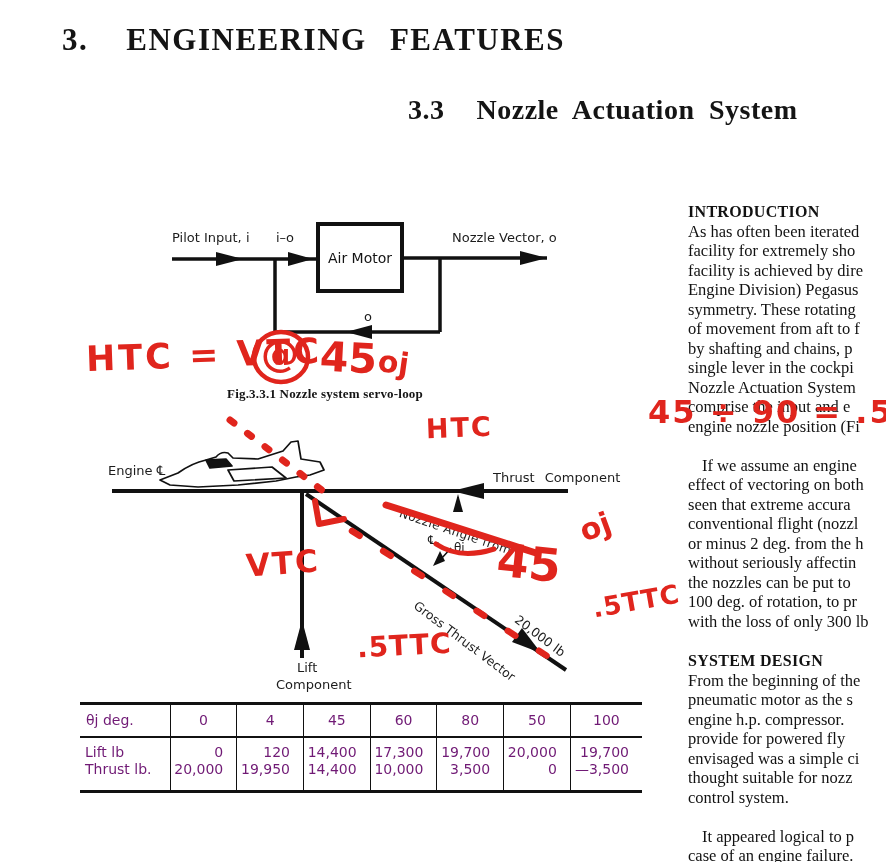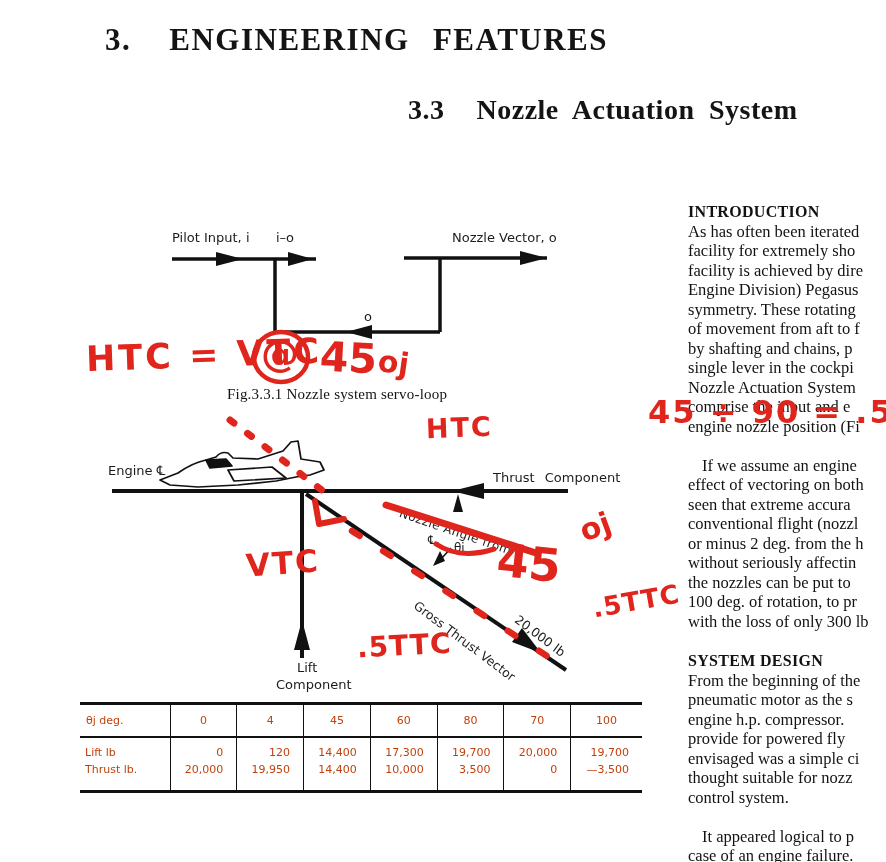--- a/index.html
+++ b/index.html
@@ -1,30 +1,30 @@
 <!DOCTYPE html>
 <html><head>
 <meta charset="utf-8">
 <style>
   * { margin:0; padding:0; box-sizing:border-box; }
   body { width:886px; height:862px; background:#fff; font-family:"Liberation Serif", serif; }
   .page { position:relative; width:886px; height:862px; overflow:hidden; background:#fff; color:#141414; }
 
   
-  .h1 { position:absolute; left:62px; top:22px; font-weight:bold; font-size:31px; letter-spacing:1.5px; white-space:nowrap;margin-left:43px; }
+  .h1 { position:absolute; left:62px; top:22px; font-weight:bold; font-size:31px; letter-spacing:1.5px; white-space:nowrap; }
   .h1 .num { display:inline-block; margin-right:38px; }
   .h1 .ttl { word-spacing:14px; }
   .h2 { position:absolute; left:408px; top:94px; font-weight:bold; font-size:28px; letter-spacing:0.5px; white-space:nowrap; }
   .h2 .num { display:inline-block; margin-right:32px; }
   .h2 .ttl { word-spacing:7px; }
 
   
   .dlabel { position:absolute; font-family:"DejaVu Sans", sans-serif; font-size:13px; color:#1c1c1c; white-space:nowrap; }
   .small { font-size:12px; }
-  .caption { position:absolute; font-family:"Liberation Serif", serif; font-weight:normal; font-size:15px; white-space:nowrap; letter-spacing:0.2px; }
+  .caption { position:absolute; font-family:"Liberation Serif", serif; font-weight:bold; font-size:13px; white-space:nowrap; letter-spacing:0.2px; }
 
   #lbl-pilot   { left:172px; top:230px; }
   #lbl-error   { left:276px; top:230px; }
   #airmotor-box{ position:absolute; left:316px; top:222px; width:88px; height:71px; border:4.5px solid #111;
                  display:flex; align-items:center; justify-content:center;
                  font-family:"DejaVu Sans", sans-serif; font-size:14px; background:#fff; }
   #lbl-drive   { left:452px; top:230px; }
   #lbl-fb      { left:364px; top:309px; }
   #cap1        { left:227px; top:386px; }
 
@@ -34,21 +34,21 @@
   #lbl-clsym   { left:428px; top:533px; }
   #lbl-thetaj  { left:454px; top:541px; }
   #lbl-gross   { left:420px; top:598px; width:128px; transform:rotate(37deg); transform-origin:left top; font-size:12.5px; }
   #lbl-20k     { left:521px; top:612px; width:72px; transform:rotate(37deg); transform-origin:left top; font-size:12.5px; }
   #lbl-lift1   { left:297px; top:660px; }
   #lbl-lift2   { left:276px; top:677px; }
   #cap2        { left:178px; top:804px; }
 
   
   .ftable { position:absolute; left:80px; top:702px; width:562px; border-collapse:collapse;
-            font-family:"DejaVu Sans", sans-serif; font-size:11px; color:#c2410c;
+            font-family:"DejaVu Sans", sans-serif; font-size:14px; color:#701a75;
             border-top:3px solid #111; border-bottom:3px solid #111; }
   .ftable th, .ftable td { border-left:1.5px solid #111; font-weight:normal; }
   .ftable th:first-child, .ftable td:first-child { border-left:none; }
   .ftable thead th { border-bottom:2px solid #111; height:33px; text-align:center; }
   .ftable thead th:first-child { text-align:left; padding-left:6px; }
   .ftable tbody td { padding:6px 13px 12px 0; text-align:right; line-height:17px; }
   .ftable tbody td:first-child { text-align:left; padding-left:5px; }
 
   
   .col { position:absolute; left:688px; top:202px; width:300px; font-size:16.5px; line-height:19.5px; color:#121212; }
@@ -128,20 +128,23 @@
       <path d="M230,420 L323,491" stroke-width="7" stroke-dasharray="5 17"></path>
       <path d="M315,501 L319,524 L344,519" stroke-width="6"></path>
       <path d="M386,505 L536,553" stroke-width="7"></path>
       <path d="M436,544 Q460,560 494,549" stroke-width="5"></path>
       <path d="M352,531 L558,663" stroke-width="6.5" stroke-dasharray="9 28"></path>
     </g>
   </svg>
 
   <div class="dlabel" id="lbl-pilot">Pilot Input, i</div>
   <div class="dlabel" id="lbl-error">i–o</div>
+  <div id="airmotor-box">
+      <span>Air Motor</span>
+    </div>
   <div class="dlabel" id="lbl-drive">Nozzle Vector, o</div>
   <div class="dlabel" id="lbl-fb">o</div>
   <div class="caption" id="cap1">Fig.3.3.1  Nozzle system servo-loop</div>
 
   <div class="dlabel" id="lbl-engine">Engine ℄</div>
   <div class="dlabel" id="lbl-thrust">Thrust Component</div>
   <div class="dlabel small" id="lbl-nozang">Nozzle Angle from</div>
   <div class="dlabel small" id="lbl-clsym">℄,</div>
   <div class="dlabel small" id="lbl-thetaj">θj</div>
   <div class="dlabel" id="lbl-gross">Gross Thrust Vector</div>
@@ -151,21 +154,21 @@
 
   <table class="ftable">
     <thead>
       <tr>
         <th>θj deg.</th>
         <th>0</th>
         <th>4</th>
         <th>45</th>
         <th>60</th>
         <th>80</th>
-        <th>70</th>
+        <th>50</th>
         <th>100</th>
       </tr>
     </thead>
     <tbody>
       <tr>
         <td>
           <div>Lift lb</div>
           <div>Thrust lb.</div>
         </td>
         <td>

